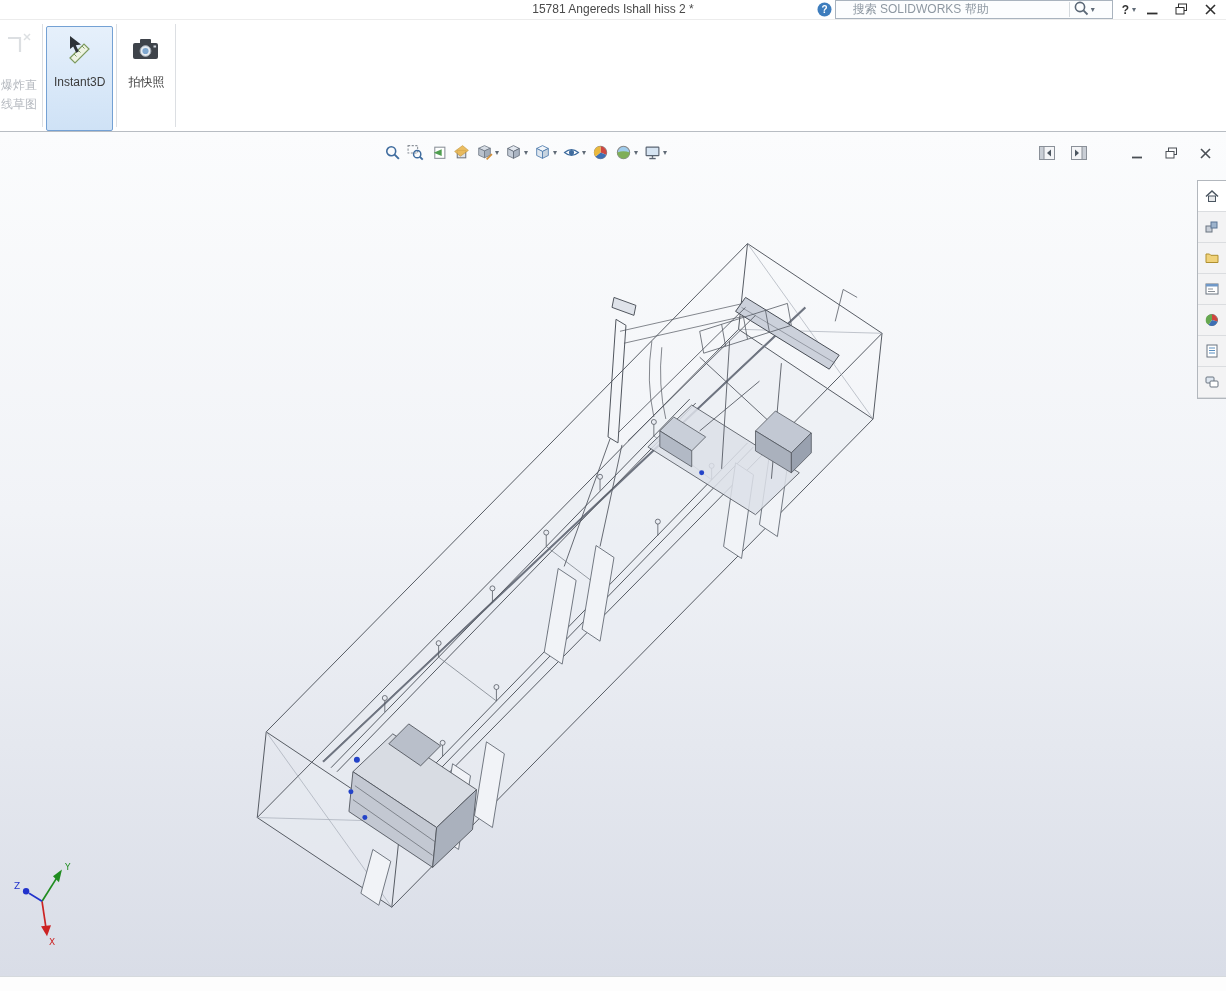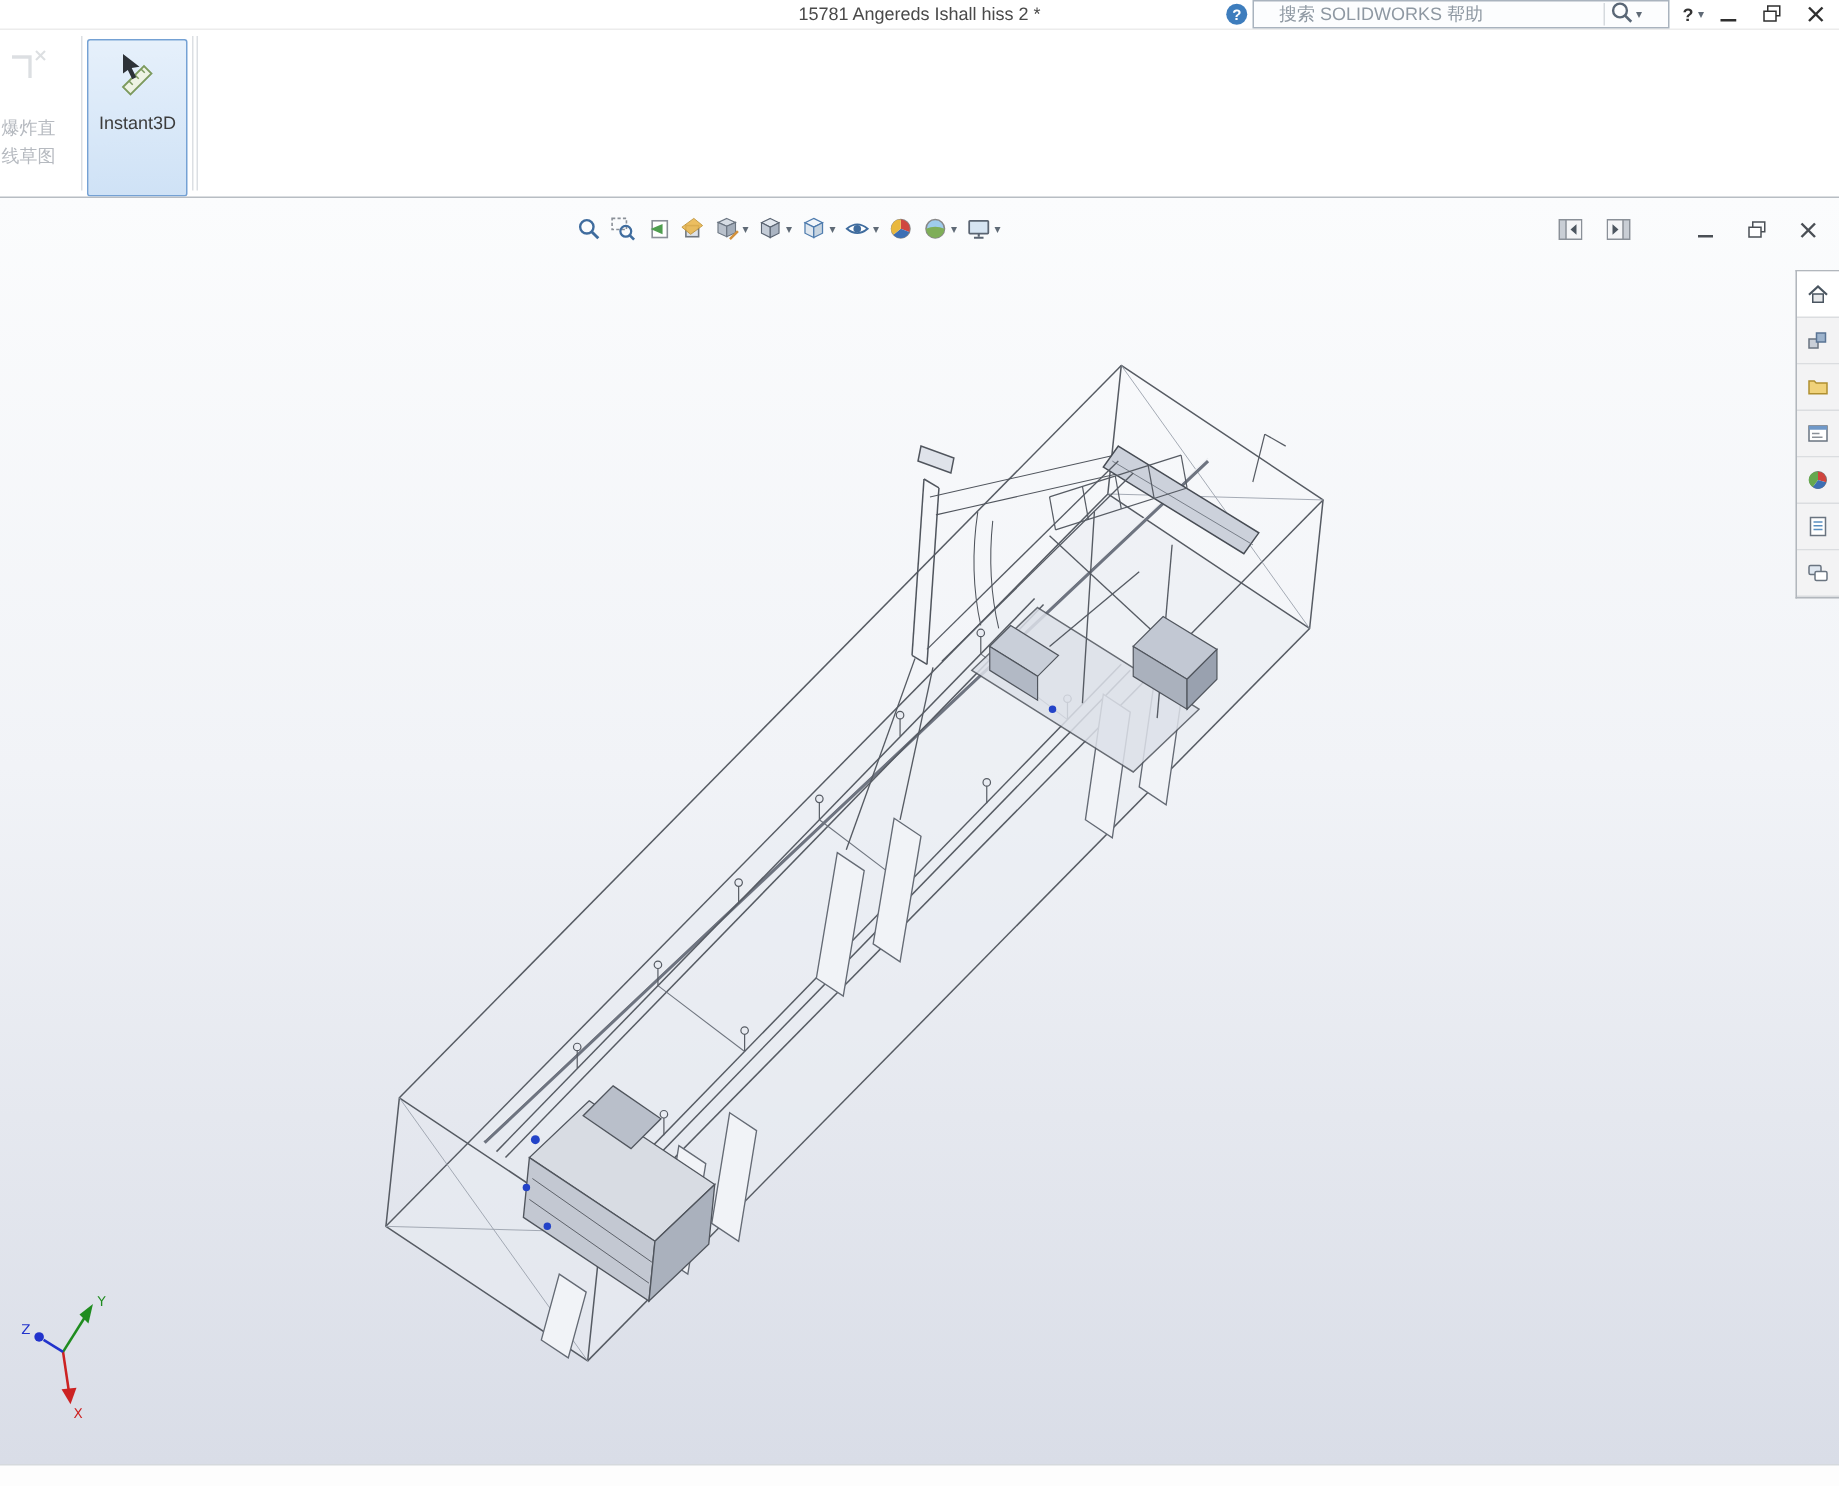--- a/index.html
+++ b/index.html
@@ -16,21 +16,21 @@
              padding:0 17px;width:242px;color:#8e98a2}
   .searchbox .stext{flex:1;white-space:nowrap;overflow:hidden}
   .sb-sep{width:1px;height:15px;background:#d5dade;margin:0 3px}
   .caret{font-size:8px;color:#5f6a76;line-height:1;margin-left:2px}
   .qmark{font-weight:bold;color:#333;margin:0 1px 0 9px}
   .winbtn{width:26px;height:17px;display:flex;align-items:center;justify-content:center;margin-left:3px}
 
   
   .ribbon{height:111px;flex:none;background:#fff;border-bottom:1px solid #b8bdc3;display:flex;overflow:hidden}
   .disabled-group{width:40px;flex:none;position:relative;display:flex;flex-direction:column;align-items:flex-start;
-                  padding:56px 12px 0 1px;color:#b6bac0;line-height:1.6;overflow:hidden}
+                  padding:56px 0 0 1px;color:#b6bac0;line-height:1.6;overflow:hidden}
   .disabled-group svg{position:absolute;top:8px;left:0;opacity:.6}
   .rib-sep{width:1px;background:#dcdfe3;margin:4px 1px;flex:none}
   .rib-btn{margin:6px 2px 0;padding:5px 7px 0;height:98px;display:flex;flex-direction:column;align-items:center;
            border:1px solid transparent;border-radius:2px;color:#3c3c3c;background:transparent;flex:none;cursor:default}
   .rib-btn .rlabel{margin-top:5px;line-height:1.5;text-align:center;white-space:nowrap}
   .rib-btn.active{background:linear-gradient(180deg,#e6f0fb,#cfe2f6);border-color:#74a1d4}
 
   
   .viewport{flex:1;position:relative;overflow:hidden;
             background:linear-gradient(180deg,#fbfcfd 0%,#f1f3f7 45%,#d9dde7 100%)}
@@ -121,20 +121,30 @@
         <line x1="16" y1="18" x2="18.5" y2="20.5" stroke="#7c9a5e" stroke-width="1"></line>
         <line x1="20" y1="14" x2="22.5" y2="16.5" stroke="#7c9a5e" stroke-width="1"></line>
         <polygon points="8,4 19,12.5 13.8,13.3 16.8,19.5 14.2,20.8 11.2,14.6 8,17" fill="#2d3238"></polygon>
       </svg>
       <span class="rlabel">Instant3D</span>
     </div>
 
 
     <div class="rib-sep"></div>
 
+    <div class="rib-btn">
+      <svg width="36" height="36">
+        <rect x="5" y="11" width="25" height="16" rx="2" fill="#3e434a"></rect>
+        <rect x="12" y="7" width="11" height="5" rx="1" fill="#3e434a"></rect>
+        <circle cx="17.5" cy="19" r="5.4" fill="#e8edf2" stroke="#9aa2ab"></circle>
+        <circle cx="17.5" cy="19" r="3.1" fill="#7fa7cf"></circle>
+        <rect x="25.5" y="13.5" width="2.6" height="2" fill="#cfd5db"></rect>
+      </svg>
+      <span class="rlabel">拍快照</span>
+    </div>
     <div class="rib-sep"></div>
   </div>
 
   <div class="viewport">
 
     <svg class="model-svg" viewBox="0 130 1226 847">
 
       <polygon points="256,818 391,908 874,418 739,328" fill="#e9ecf2" opacity="0.55"></polygon>
 
       <g stroke="#565b63" stroke-width="1" fill="none" stroke-linejoin="round">

